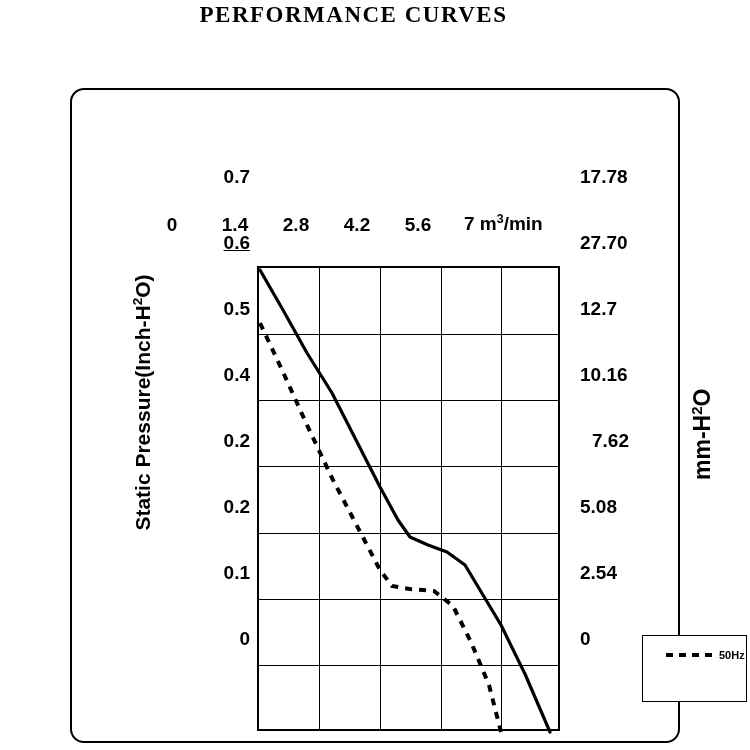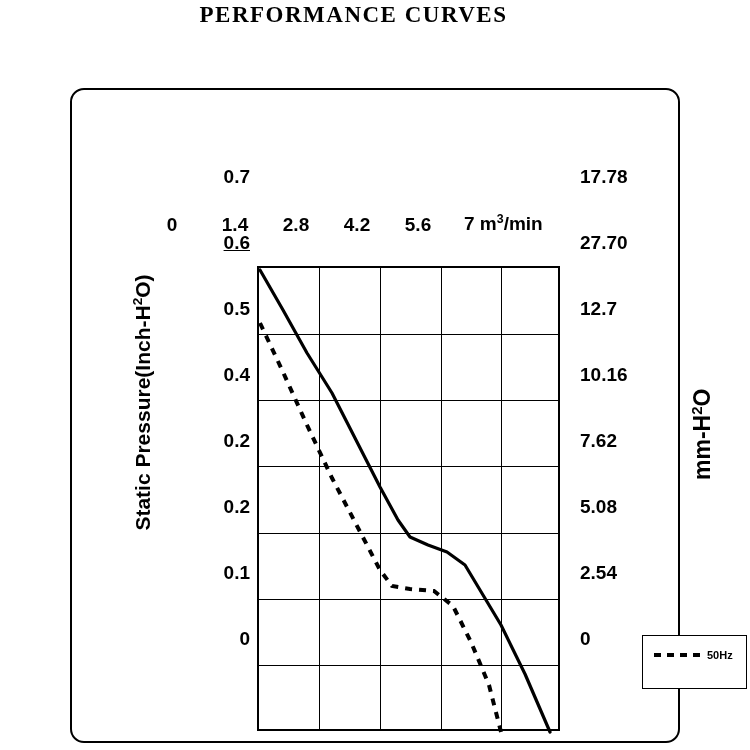--- a/index.html
+++ b/index.html
@@ -93,25 +93,25 @@
     transform-origin: center center;
     white-space: nowrap;
   }
   sup { font-size: 0.65em; vertical-align: super; }
 
   #legend {
     position: absolute;
     left: 570px;
     top: 545px;
     width: 105px;
-    height: 54px;
+    height: 67px;
     border: 1px solid #000;
     box-sizing: border-box;
     background: #fff;
-    padding: 6px 10px;
+    padding: 6px 22px;
   }
   .legend-row {
     display: flex;
     align-items: center;
     height: 26px;
   }
   .legend-swatch {
     width: 48px;
     height: 10px;
     margin-right: 6px;
@@ -144,21 +144,21 @@
   <div class="tick-label left-tick" style="top:274px;">0.4</div>
   <div class="tick-label left-tick" style="top:340px;">0.2</div>
   <div class="tick-label left-tick" style="top:406px;">0.2</div>
   <div class="tick-label left-tick" style="top:472px;">0.1</div>
   <div class="tick-label left-tick" style="top:538px;">0</div>
 
   <div class="tick-label right-tick" style="top:76px;">17.78</div>
   <div class="tick-label right-tick" style="top:142px;">27.70</div>
   <div class="tick-label right-tick" style="top:208px;">12.7</div>
   <div class="tick-label right-tick" style="top:274px;text-align:center;">10.16</div>
-  <div class="tick-label right-tick" style="top:340px;">7.62</div>
+  <div class="tick-label right-tick" style="top:340px;margin-left:12px;">7.62</div>
   <div class="tick-label right-tick" style="top:406px;">5.08</div>
   <div class="tick-label right-tick" style="top:472px;">2.54</div>
   <div class="tick-label right-tick" style="top:538px;">0</div>
 
   <div id="ylabel-left"><span>Static Pressure(Inch-H</span><sup>2</sup><span>O)</span></div>
 
   <div id="ylabel-right"><span>mm-H</span><sup>2</sup><span>O</span></div>
 
   <div id="plot">
 

